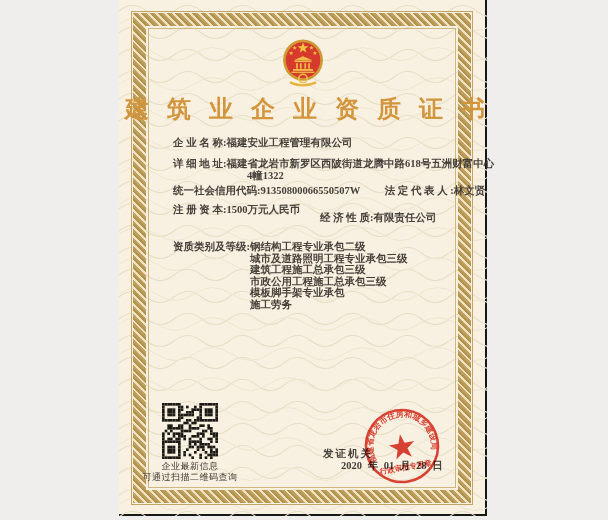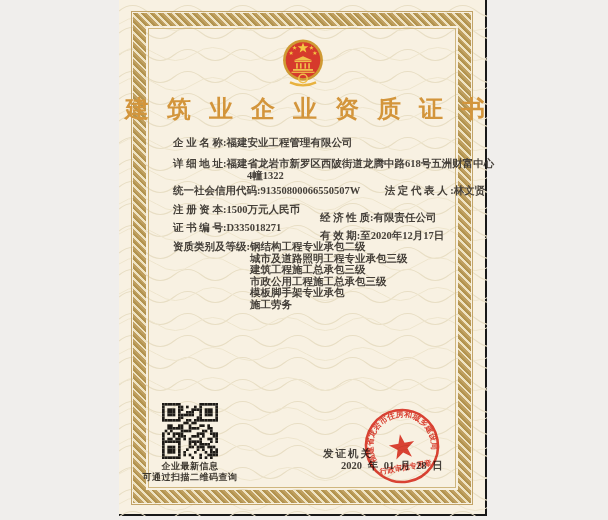--- a/index.html
+++ b/index.html
@@ -35,21 +35,21 @@
     font-size:10.5px;font-weight:bold;color:#45403a;line-height:12px;
     white-space:nowrap;
   }
   .col2{position:absolute;left:147px;top:8px;}
   .indent2{padding-left:74px;}
   .qlabel{display:inline-block;vertical-align:top;}
   .qitems{display:inline-block;vertical-align:top;}
   .qitems div{line-height:11.6px;}
   .qr-block{position:absolute;left:11px;top:403px;width:120px;text-align:center;}
   .qr-block svg{display:block;margin:0 auto;}
-  .qr-caption{font-size:9px;font-weight:bold;color:#3c372f;line-height:10.5px;letter-spacing:.5px;margin-top:2px;}
+  .qr-caption{font-size:9px;font-weight:normal;color:#3c372f;line-height:10.5px;letter-spacing:.5px;margin-top:2px;}
   .issuer{position:absolute;left:204px;top:447px;font-size:10.5px;font-weight:bold;color:#45403a;letter-spacing:2px;}
   .issue-date{position:absolute;left:222px;top:459px;font-size:10.5px;font-weight:bold;color:#45403a;word-spacing:3px;}
   .seal{
     position:absolute;left:243px;top:406px;width:80px;height:80px;
     transform:rotate(-10deg);
     mix-blend-mode:multiply;opacity:.92;
   }
 </style>
 </head>
 <body>
@@ -111,26 +111,20 @@
     <span style="margin-left:22px">法 定 代 表 人 :</span><span>林文贤</span>
   </div>
 
   <div class="row" style="top:204px">
     <span>注 册 资 本:</span><span>1500万元人民币</span>
     <span class="col2">
       <span>经 济 性 质:</span><span>有限责任公司</span>
     </span>
   </div>
 
-  <div class="row" style="top:222px">
-    <span>证 书 编 号:</span><span>D335018271</span>
-    <span class="col2">
-      <span>有  效  期:</span><span>至2020年12月17日</span>
-    </span>
-  </div>
 
   <div class="row" style="top:241px">
     <span class="qlabel">资质类别及等级:</span><span class="qitems">
       <div>钢结构工程专业承包二级</div>
       <div>城市及道路照明工程专业承包三级</div>
       <div>建筑工程施工总承包三级</div>
       <div>市政公用工程施工总承包三级</div>
       <div>模板脚手架专业承包</div>
       <div>施工劳务</div>
     </span>

